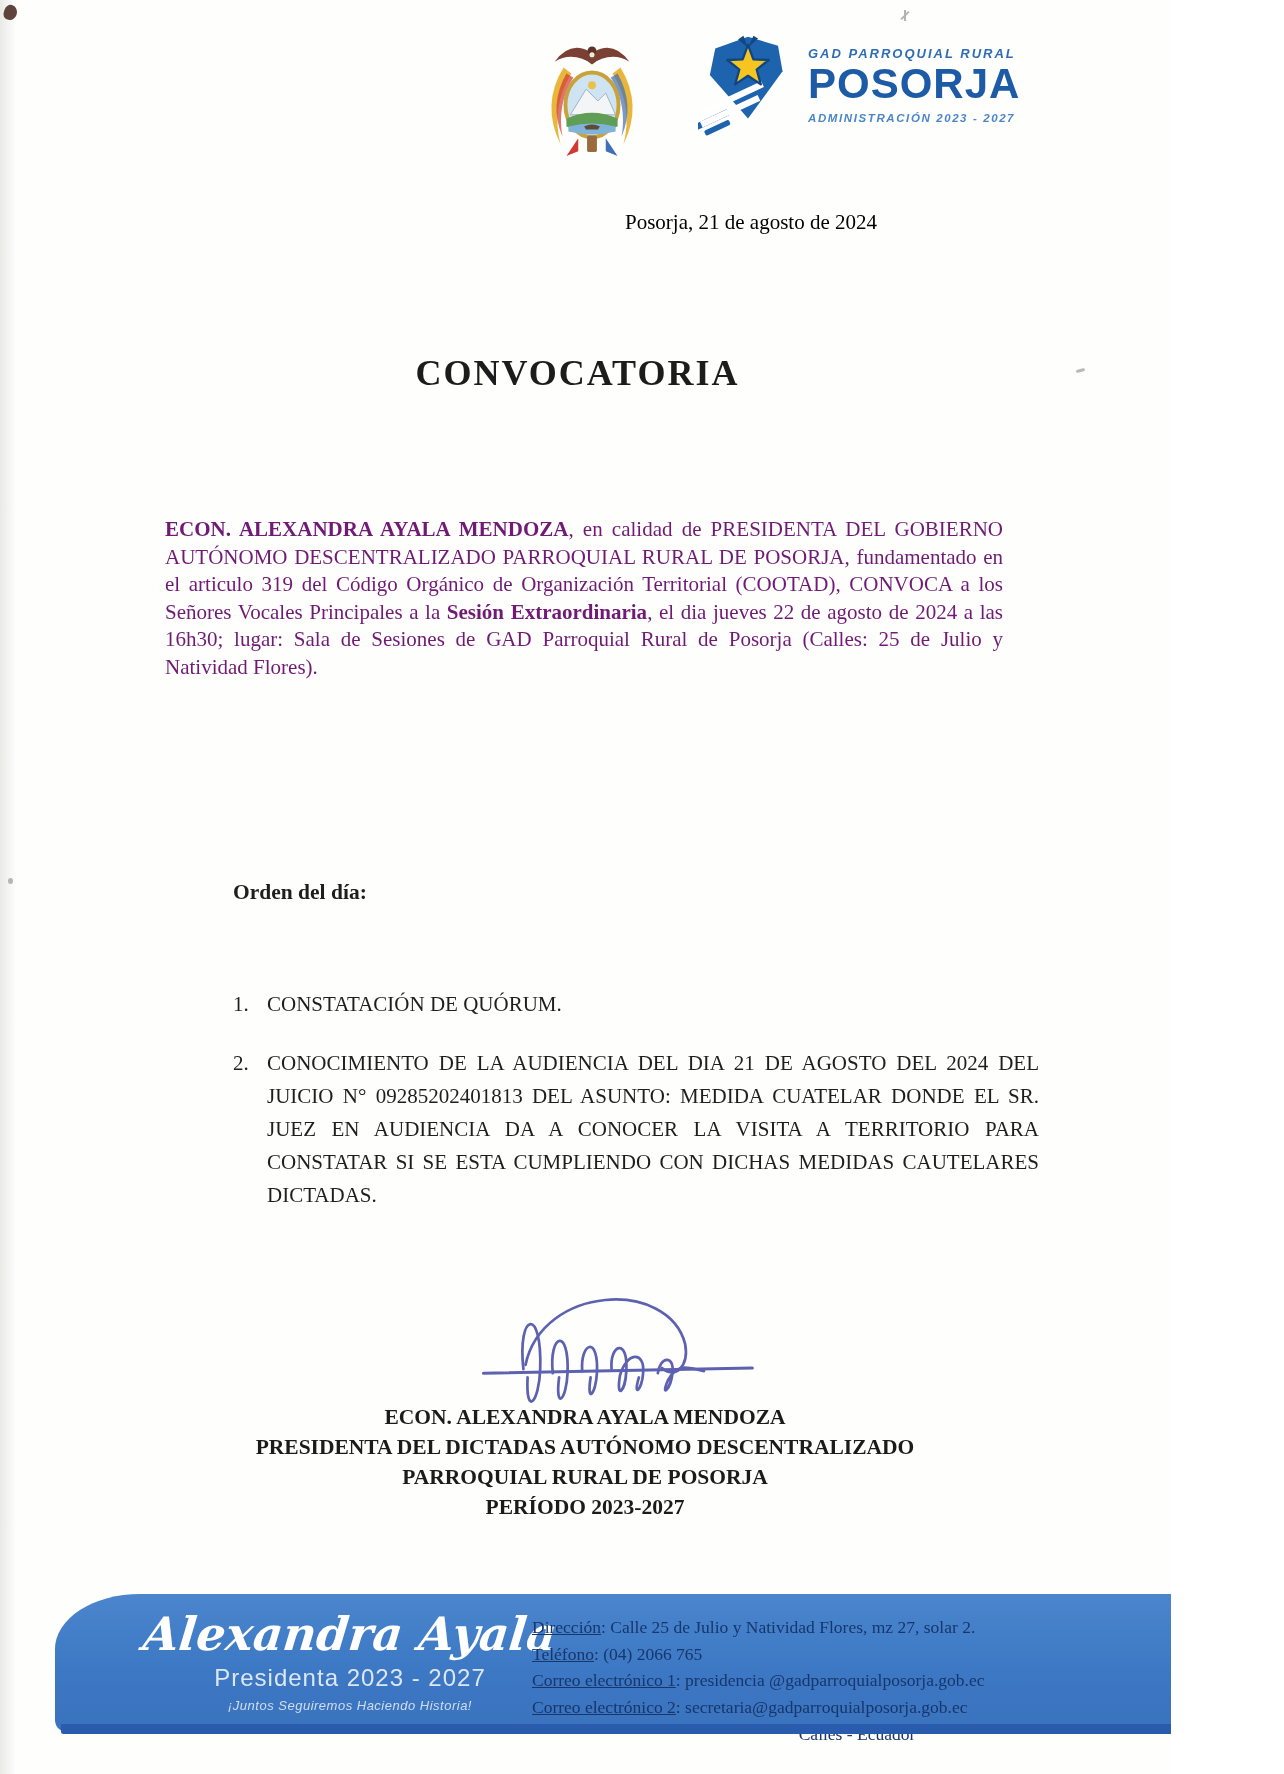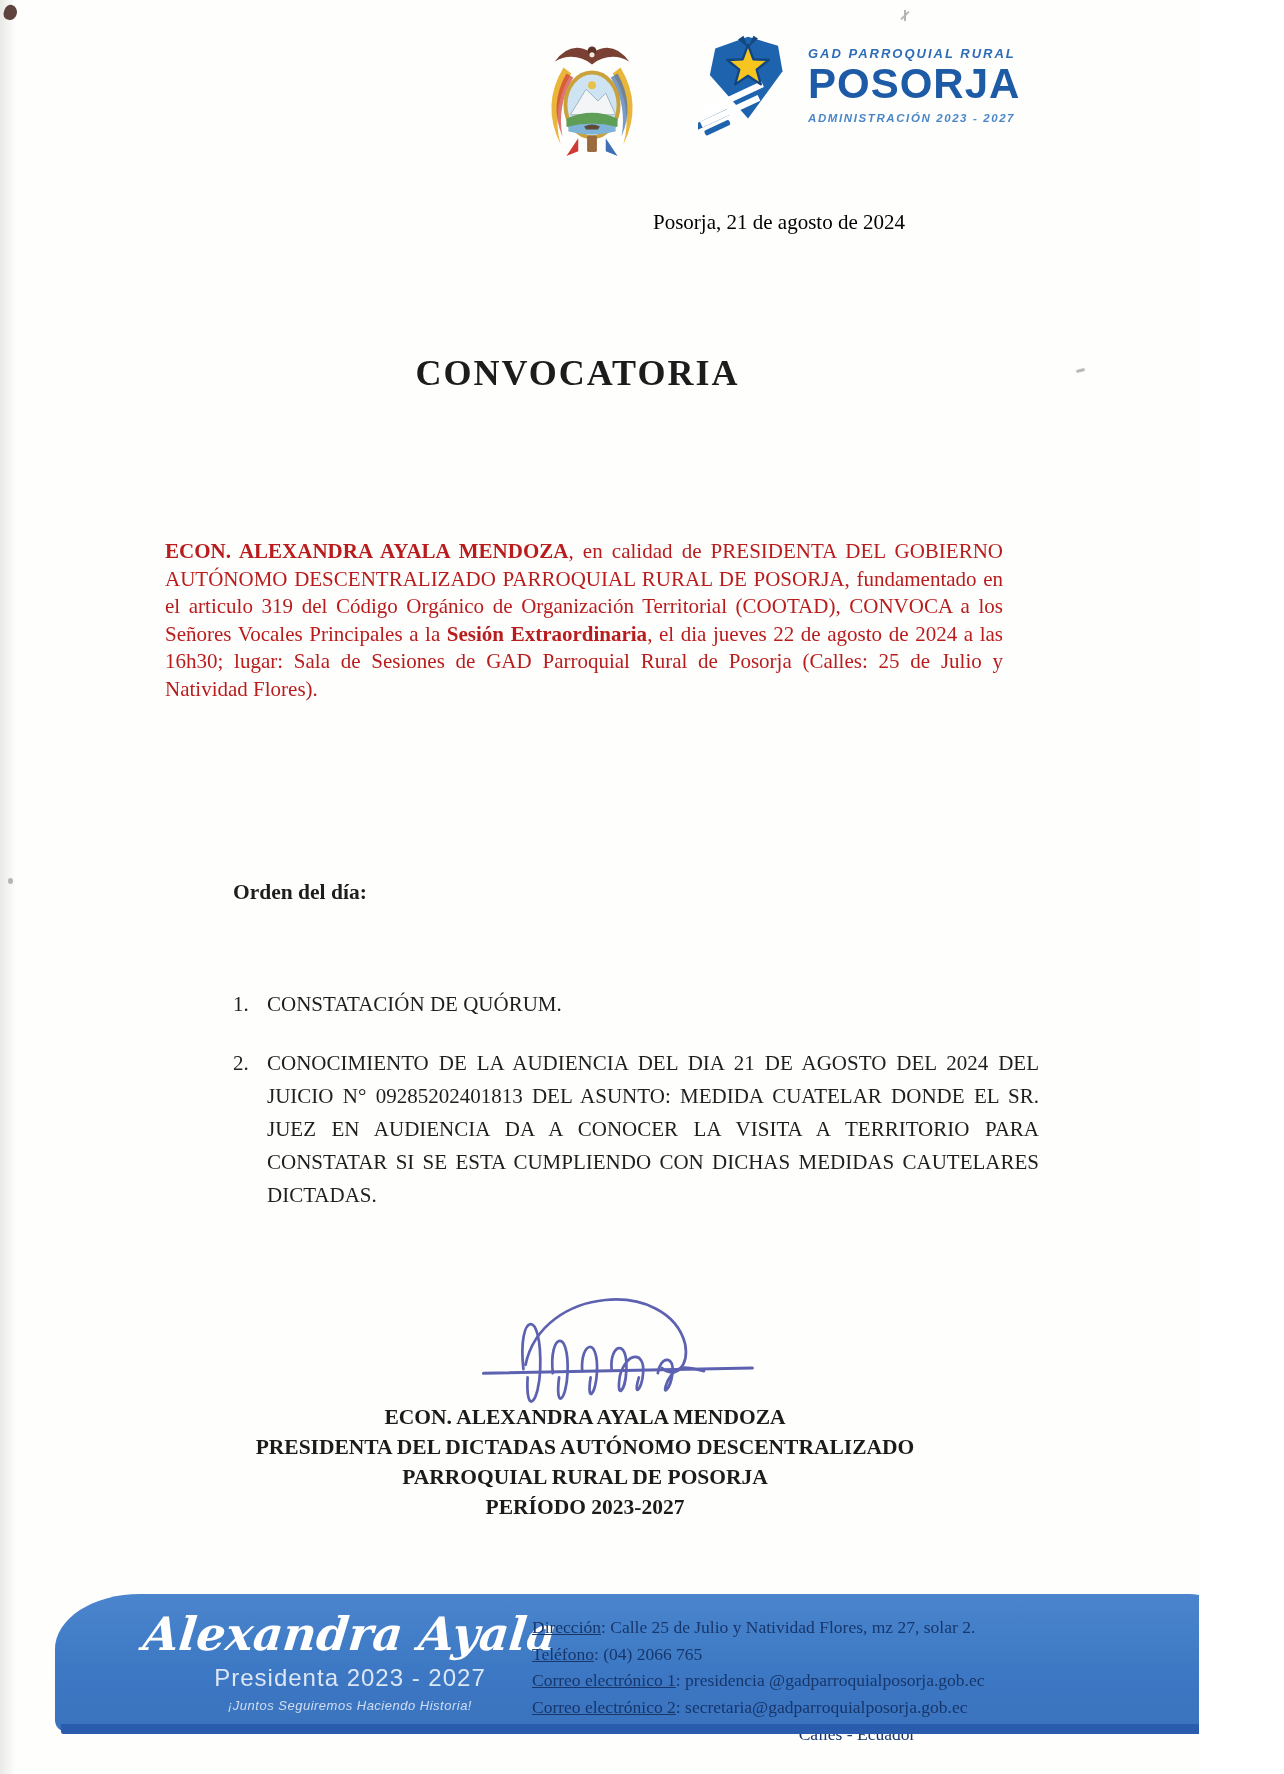--- a/index.html
+++ b/index.html
@@ -1,19 +1,19 @@
 <!DOCTYPE html>
 <html><head>
 <meta charset="utf-8">
 <style>
   html,body{margin:0;padding:0;background:#ffffff;}
   .page{
     position:relative;width:1171px;height:1774px;overflow:hidden;
     background:#fefefd;
-    font-family:"Liberation Serif", serif;color:#222;padding-left:28px;
+    font-family:"Liberation Serif", serif;color:#222;
   }
   .edge-left{position:absolute;left:0;top:0;width:16px;height:100%;
     background:linear-gradient(90deg,#d8d8d3,rgba(255,255,255,0));opacity:.55;}
   
   .speck{position:absolute;}
   .speck-a{left:4px;top:5px;width:13px;height:15px;background:#43241d;border-radius:45% 55% 50% 40%;opacity:.85;transform:rotate(18deg);}
   .speck-b{left:899px;top:10px;width:11px;height:11px;opacity:.55;}
   .speck-b::before,.speck-b::after{content:"";position:absolute;left:5px;top:0;width:2px;height:11px;background:#777;}
   .speck-b::before{transform:rotate(45deg);}
   .speck-c{left:1076px;top:369px;width:9px;height:3px;background:#8a8a8a;opacity:.6;transform:rotate(-15deg);border-radius:2px;}
@@ -25,22 +25,22 @@
   .logo-text{margin-left:10px;padding-top:16px;font-family:"Liberation Sans",sans-serif;}
   .logo-top{font-size:13px;font-weight:800;letter-spacing:2px;color:#2e6db6;font-style:italic;}
   .logo-name{font-size:42px;font-weight:800;letter-spacing:1px;color:#1d5ba6;line-height:1.02;margin-top:2px;}
   .logo-sub{font-size:11.5px;font-weight:800;letter-spacing:1.6px;color:#4a86c8;font-style:italic;margin-top:6px;}
   
   .date-line{position:absolute;right:294px;top:210px;font-size:21px;color:#000000;}
   .doc-title{position:absolute;left:0;top:352px;width:1155px;text-align:center;
     font-size:36px;font-weight:bold;letter-spacing:2px;color:#1c1c1c;}
   .doc-ref{position:absolute;left:0;top:430px;width:1155px;text-align:center;
     font-size:26px;font-weight:bold;letter-spacing:1px;color:#1c1c1c;}
-  .body-par{position:absolute;left:165px;top:538px;width:838px;margin:0;
-    font-size:21px;line-height:27.5px;text-align:justify;color:#b91c1c;}
+  .body-par{position:absolute;left:165px;top:516px;width:838px;margin:0;
+    font-size:21px;line-height:27.5px;text-align:justify;color:#701a75;}
   .body-par .b{font-weight:bold;}
   .agenda-heading{position:absolute;left:233px;top:880px;font-size:21.5px;font-weight:bold;color:#1e1e1e;}
   .agenda{position:absolute;left:233px;top:988px;width:806px;}
   .agenda-item{display:flex;margin-bottom:26px;}
   .agenda-item .num{flex:0 0 34px;font-size:21px;line-height:33px;color:#1e1e1e;}
   .agenda-item .txt{flex:1;font-size:21px;line-height:33px;text-align:justify;color:#1e1e1e;}
   
   .signature{position:absolute;left:452px;top:1268px;width:315px;height:158px;z-index:3;}
   .sig-block{position:absolute;left:0;top:1402px;width:1170px;text-align:center;
     font-size:21.5px;font-weight:bold;line-height:30px;color:#1b1b1b;}

